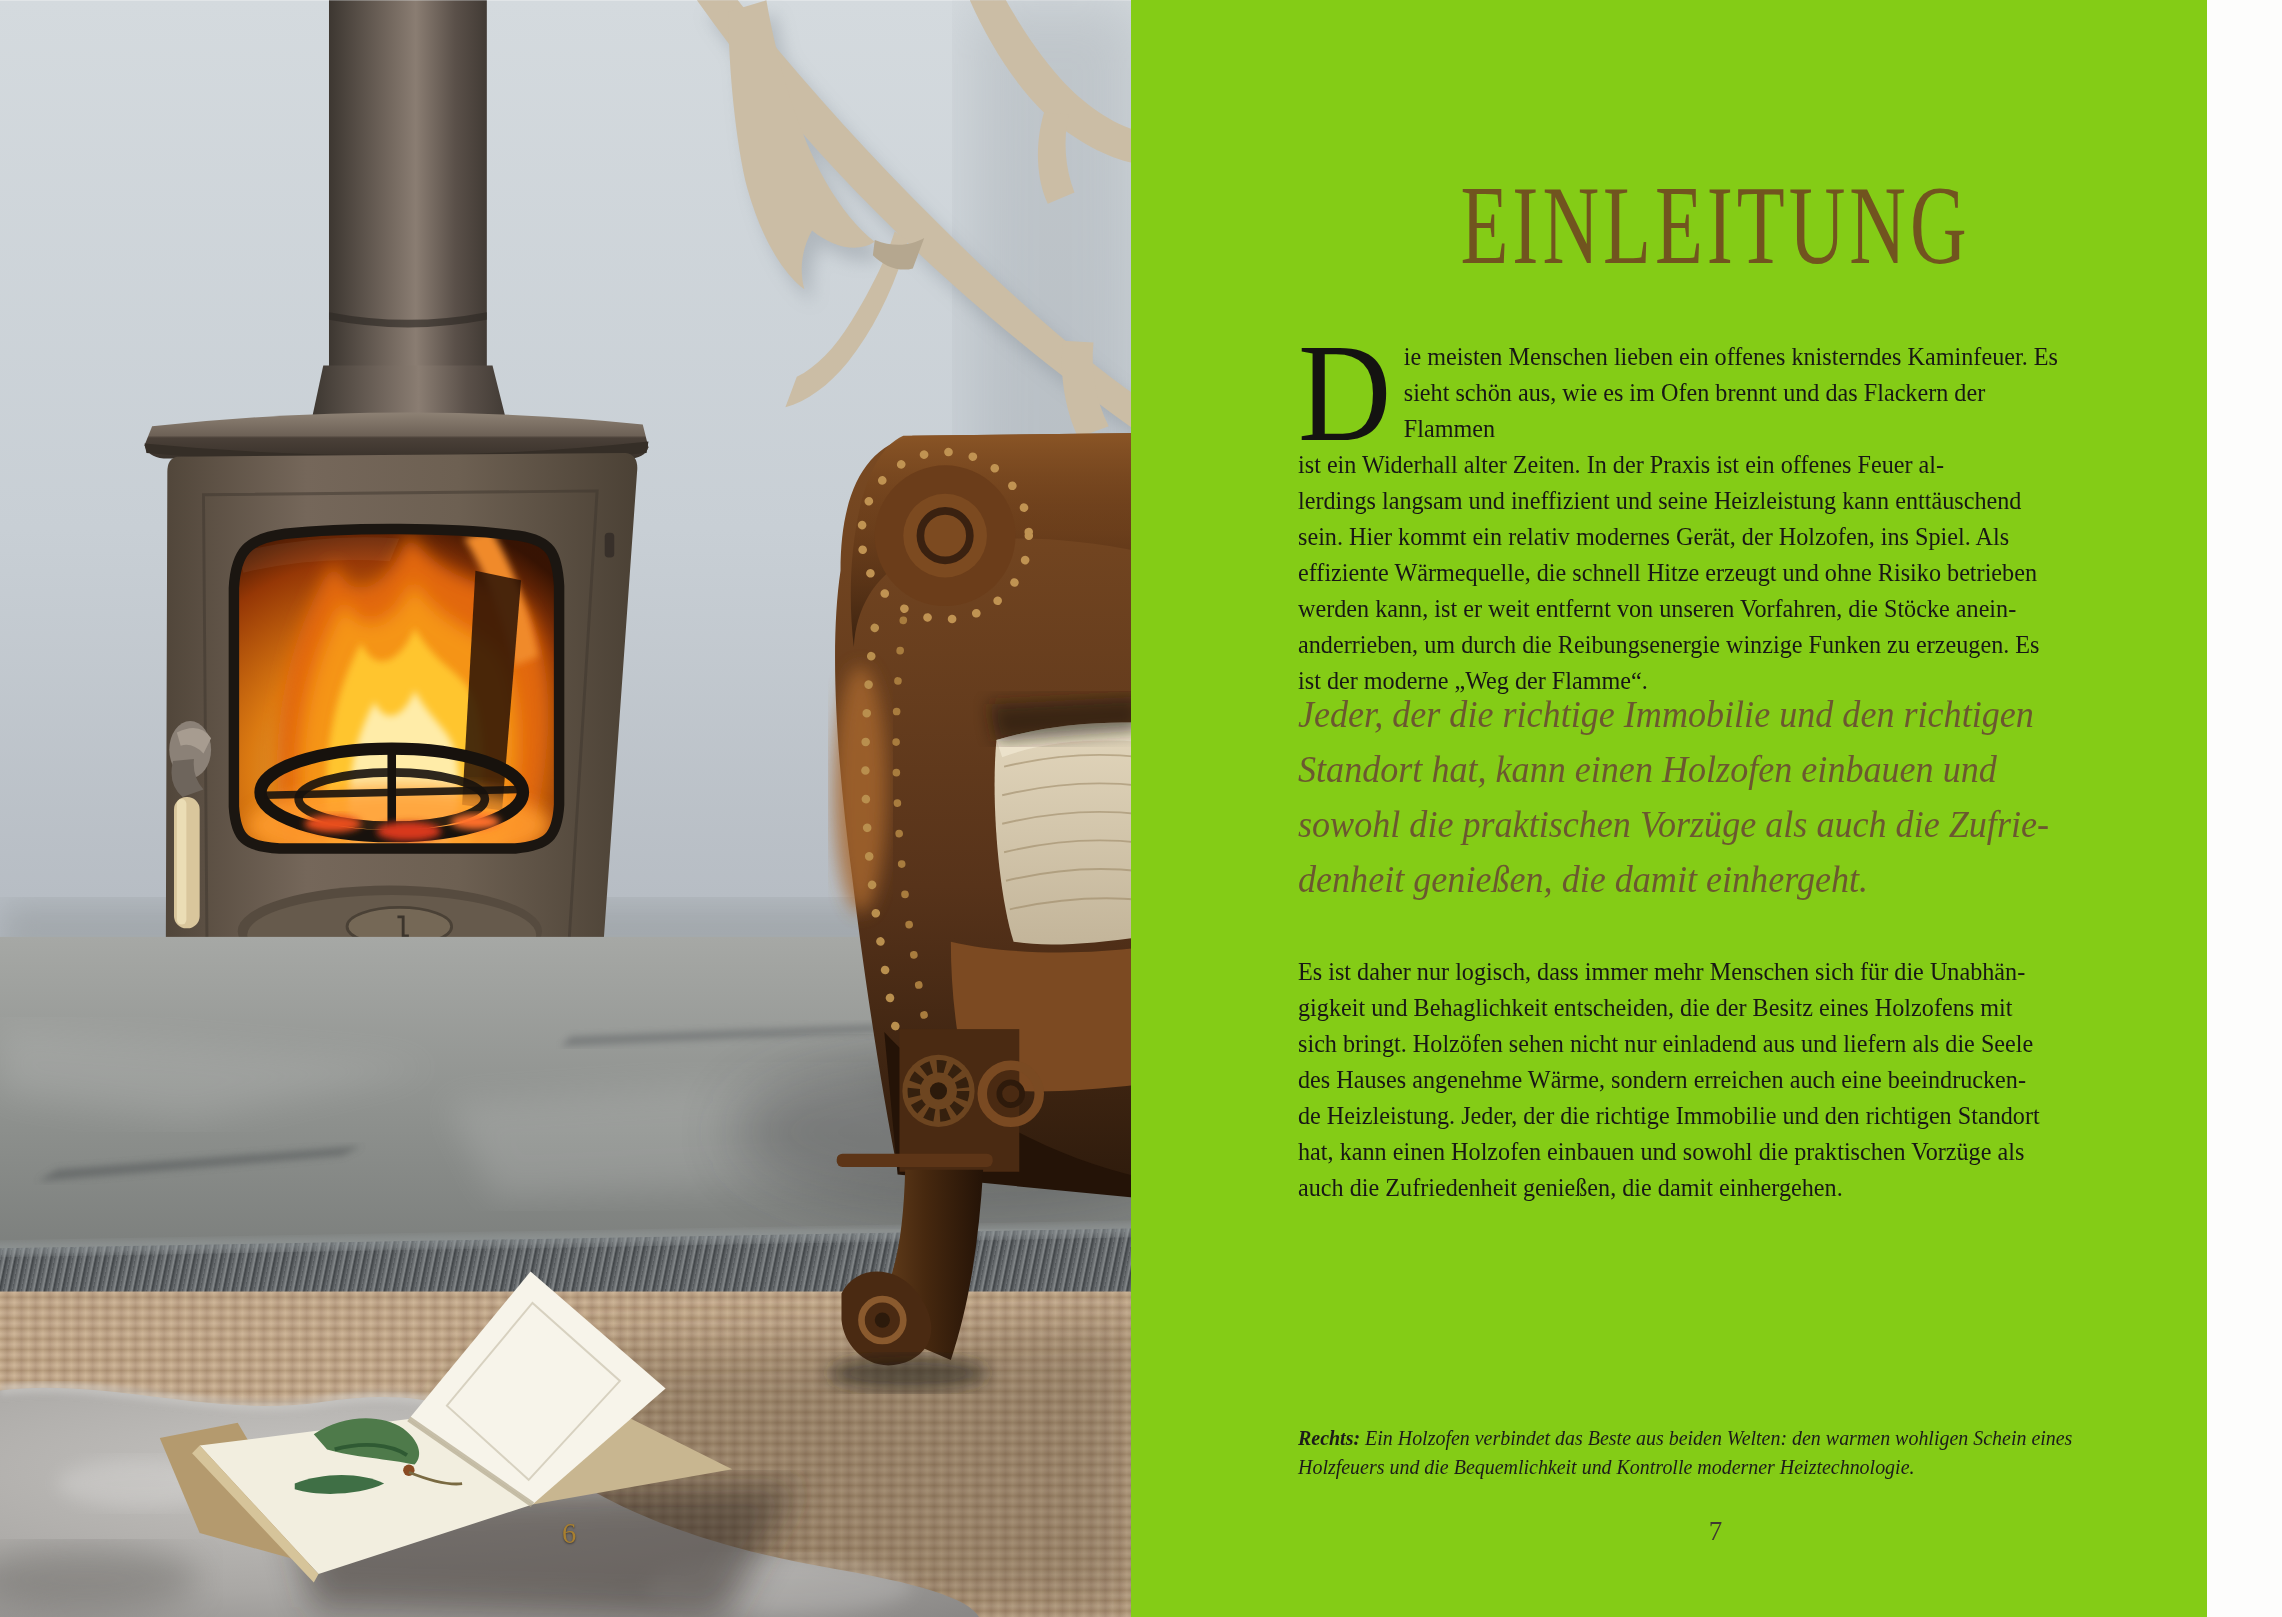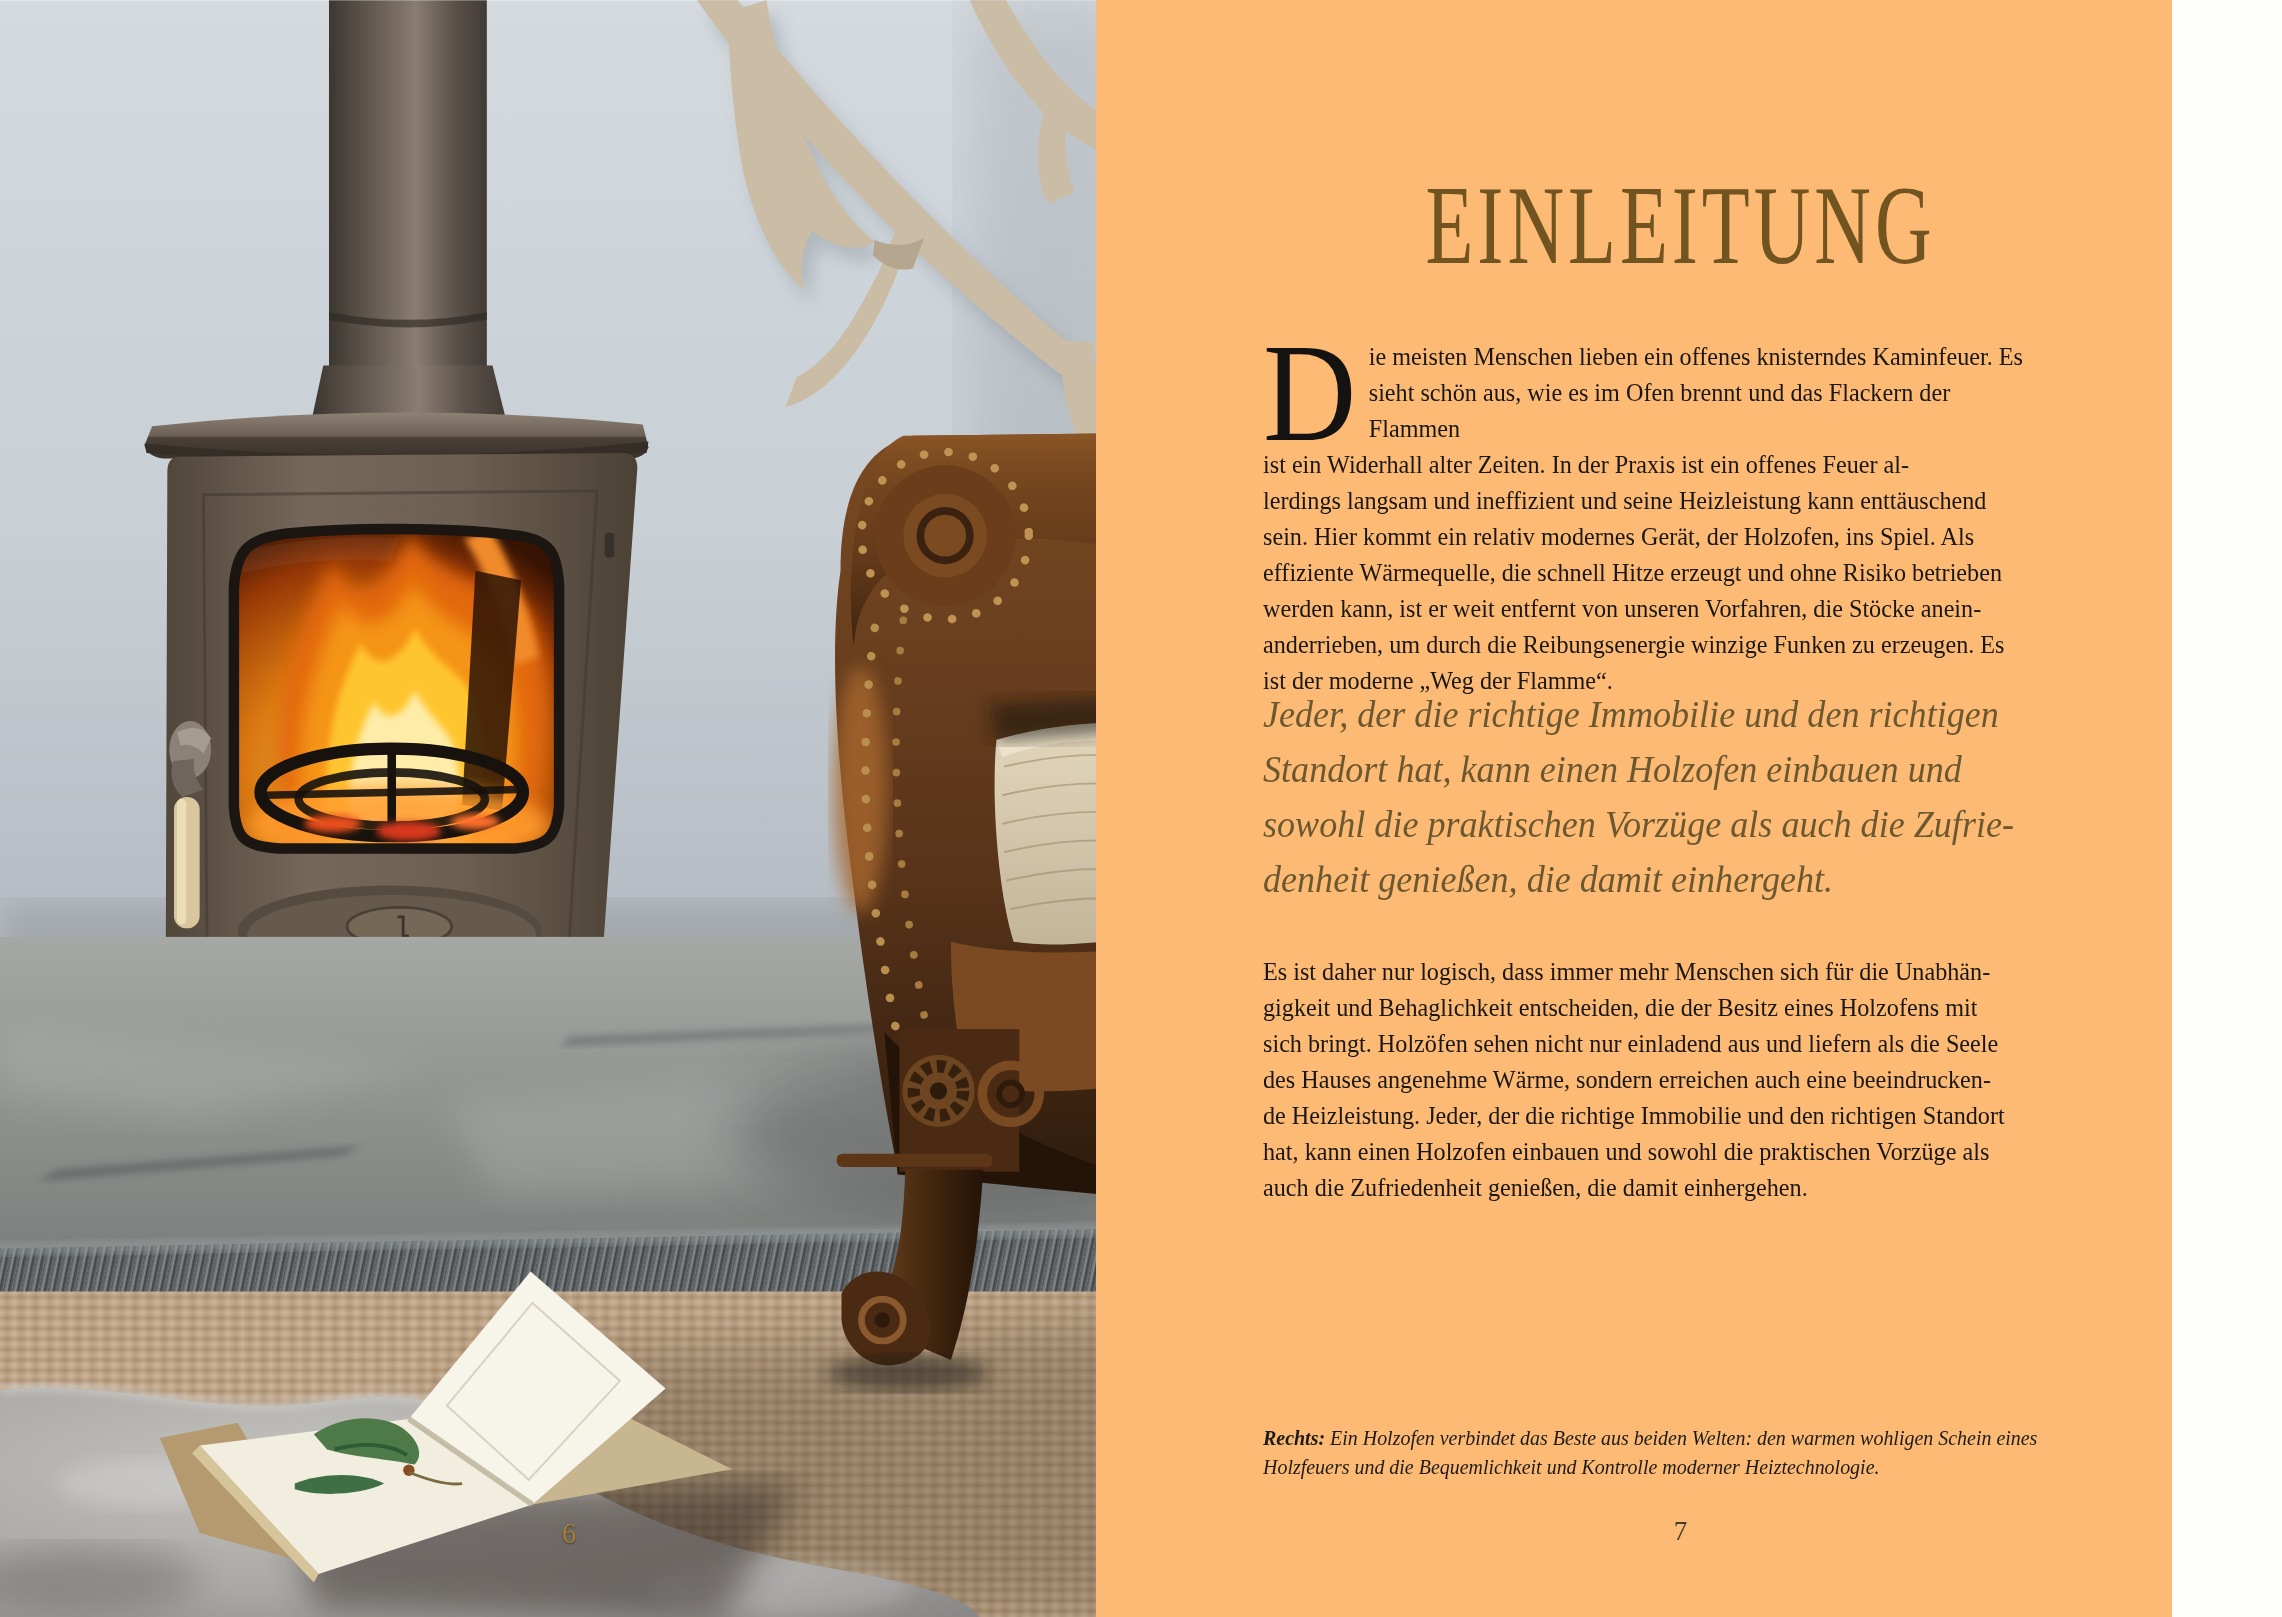--- a/index.html
+++ b/index.html
@@ -9,21 +9,21 @@
   .page-left{position:absolute;left:0;top:0;width:1141px;height:1618px;overflow:hidden;}
   .page-left svg{display:block;width:1141px;height:1618px;}
   .folio{position:absolute;font-family:"Liberation Serif","DejaVu Serif",serif;}
   .folio-left{left:550px;top:1518px;width:38px;text-align:center;font-size:28.5px;color:#a87f30;
               text-shadow:0 1px 1.9px rgba(0,0,0,.5);}
   
   .gutter{position:absolute;left:1141px;top:0;width:13.3px;height:1618px;background:#0b0a09;}
   .gutter-shadow{position:absolute;left:1155px;top:0;width:32px;height:1618px;
                  background:linear-gradient(90deg,rgba(60,50,40,.18),rgba(60,50,40,0));}
   
-  .page-right{position:absolute;left:1096px;top:0;width:1076px;height:1618px;background:#fdba74;}
+  .page-right{position:absolute;left:1131px;top:0;width:1076px;height:1618px;background:#84cc16;}
   .col{position:absolute;left:167px;width:835px;}
   .title{top:169px;text-align:center;font-size:112px;font-weight:normal;color:#71541f;
          letter-spacing:5.7px;transform:scaleX(.70);transform-origin:center top;margin:0;line-height:1;}
   .para{font-size:26px;line-height:36px;color:#181715;transform:scaleX(.93);transform-origin:left top;}
   .lines,.quote,.para2,.cap-text{white-space:pre-line;}
   .para1{top:339px;}
   .dropcap{float:left;font-size:139px;line-height:108px;height:108px;padding:0 13.3px 0 0;color:#141311;}
   .quote{top:687px;font-style:italic;font-size:38px;line-height:55px;color:#6b5830;
          transform:scaleX(.95);transform-origin:left top;}
   .para2{top:954px;}

